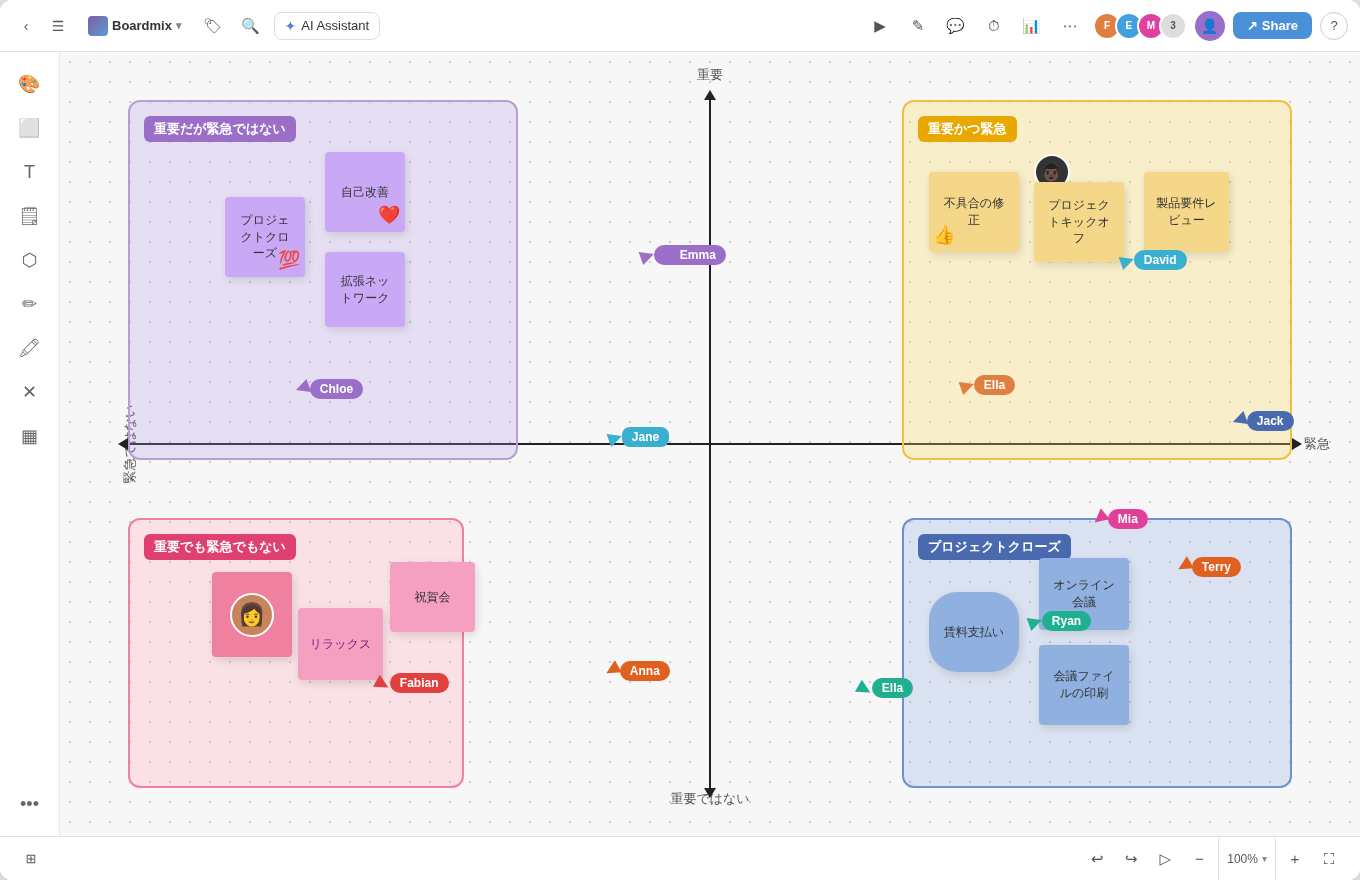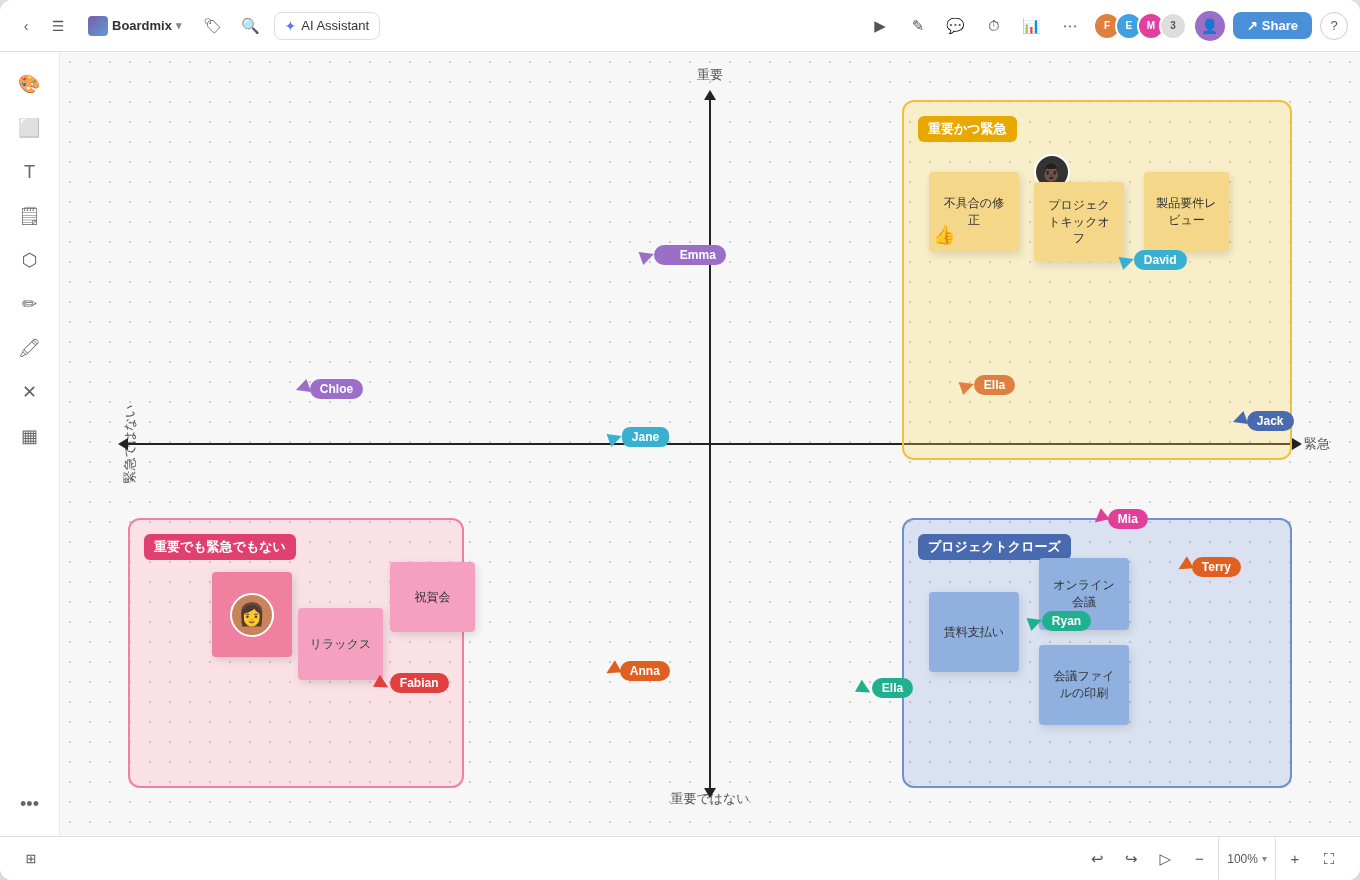--- a/index.html
+++ b/index.html
@@ -366,20 +366,35 @@
     <div class="canvas-area">
 
       <span class="axis-label axis-top">重要</span>
       <span class="axis-label axis-bottom">重要ではない</span>
       <span class="axis-label axis-left" style="left:30px;">緊急ではない</span>
       <span class="axis-label axis-right" style="right:30px;">緊急</span>
 
       <div class="axis-h"></div>
       <div class="axis-v"></div>
 
+      <div class="quadrant q1">
+        <div class="quadrant-label">重要だが緊急ではない</div>
+        
+        <div class="sticky" style="left:95px;top:95px;width:80px;height:80px;background:#c9a8f5;color:#333;">
+          <span>プロジェクトクローズ</span>
+          <span class="sticky-emoji" style="bottom:4px;right:4px;">💯</span>
+        </div>
+        <div class="sticky" style="left:195px;top:50px;width:80px;height:80px;background:#c9a8f5;color:#333;">
+          <span>自己改善</span>
+          <span class="sticky-emoji" style="bottom:4px;right:4px;">❤️</span>
+        </div>
+        <div class="sticky" style="left:195px;top:150px;width:80px;height:75px;background:#c9a8f5;color:#333;">
+          <span>拡張ネットワーク</span>
+        </div>
+      </div>
 
       <div class="quadrant q2" style="left:auto;right:68px;top:48px;width:390px;height:360px;">
         <div class="quadrant-label">重要かつ緊急</div>
         <div class="sticky" style="left:25px;top:70px;width:90px;height:80px;background:#f5d78a;color:#333;">
           <span>不具合の修正</span>
           <span class="sticky-emoji" style="bottom:4px;left:4px;">👍</span>
         </div>
         
         <div style="position:absolute;left:130px;top:52px;">
           <div style="width:36px;height:36px;border-radius:50%;background:#333;overflow:hidden;border:2px solid #fff;display:flex;align-items:center;justify-content:center;">
@@ -397,31 +412,31 @@
       <div class="quadrant q3">
         <div class="quadrant-label">重要でも緊急でもない</div>
         
         <div style="position:absolute;left:82px;top:52px;">
           <div style="width:80px;height:85px;background:#f080a0;border-radius:4px;display:flex;align-items:center;justify-content:center;box-shadow:2px 3px 8px rgba(0,0,0,0.12);">
             <div style="width:44px;height:44px;border-radius:50%;background:#c8845a;overflow:hidden;border:2px solid #fff;display:flex;align-items:center;justify-content:center;">
               <span style="font-size:22px;">👩</span>
             </div>
           </div>
         </div>
-        <div class="sticky" style="left:168px;top:88px;width:85px;height:72px;background:#f5a0c0;color:#14532d;align-items:center;">
+        <div class="sticky" style="left:168px;top:88px;width:85px;height:72px;background:#f5a0c0;color:#701a75;align-items:center;">
           <span>リラックス</span>
         </div>
         <div class="sticky" style="left:260px;top:42px;width:85px;height:70px;background:#f5a0c0;color:#333;">
           <span>祝賀会</span>
         </div>
       </div>
 
       <div class="quadrant q4" style="left:auto;right:68px;bottom:48px;width:390px;height:270px;">
         <div class="quadrant-label">プロジェクトクローズ</div>
-        <div class="sticky" style="left:25px;top:72px;width:90px;height:80px;background:#90b0e0;color:#333;">
+        <div class="sticky" style="left:25px;top:72px;width:90px;height:80px;background:#90b0e0;color:#333;border-radius:28px;">
           <span>賃料支払い</span>
         </div>
         <div class="sticky" style="left:135px;top:38px;width:90px;height:72px;background:#90b0e0;color:#333;">
           <span>オンライン会議</span>
         </div>
         <div class="sticky" style="left:135px;top:125px;width:90px;height:80px;background:#90b0e0;color:#333;">
           <span>会議ファイルの印刷</span>
         </div>
       </div>
 

